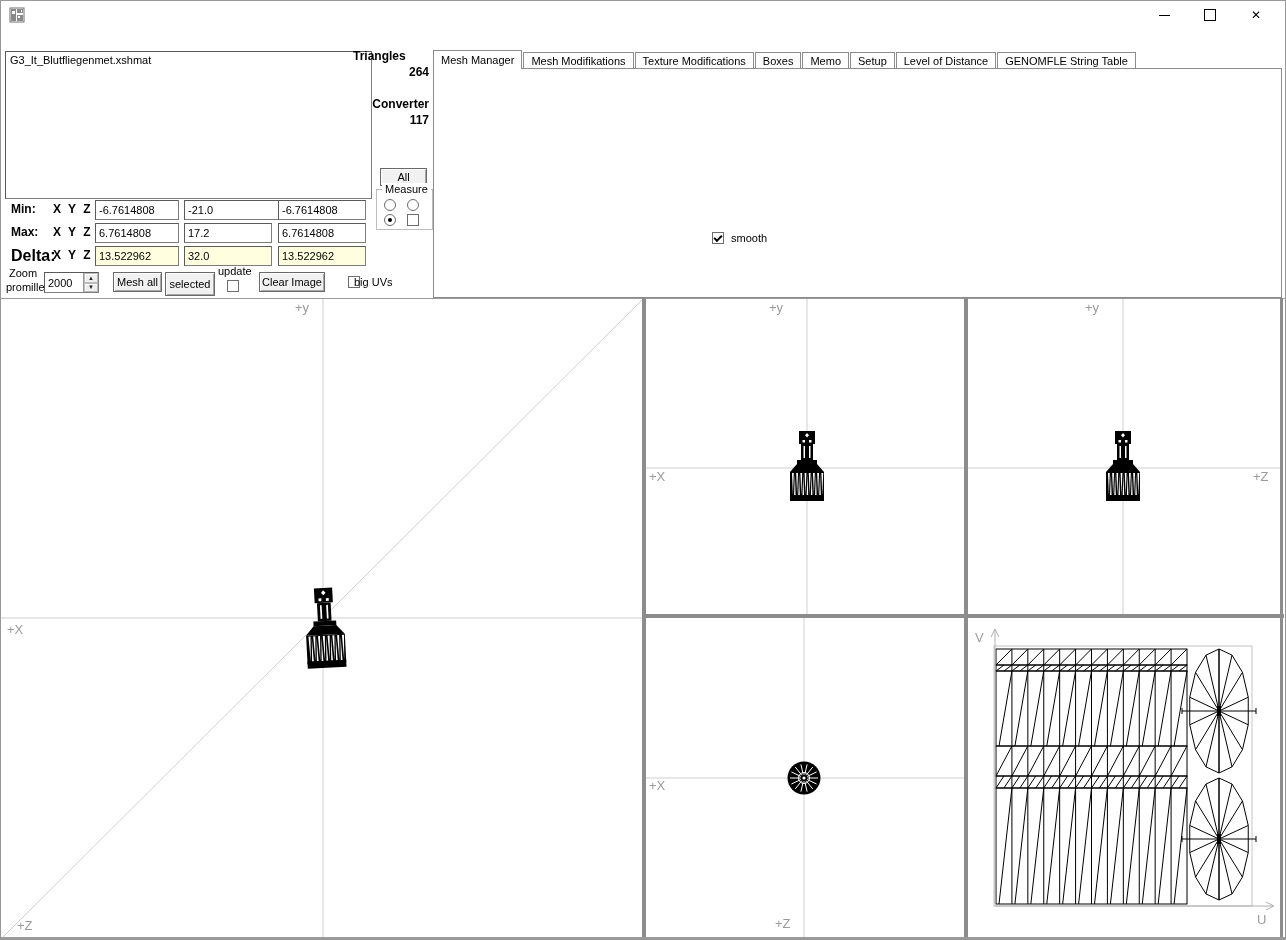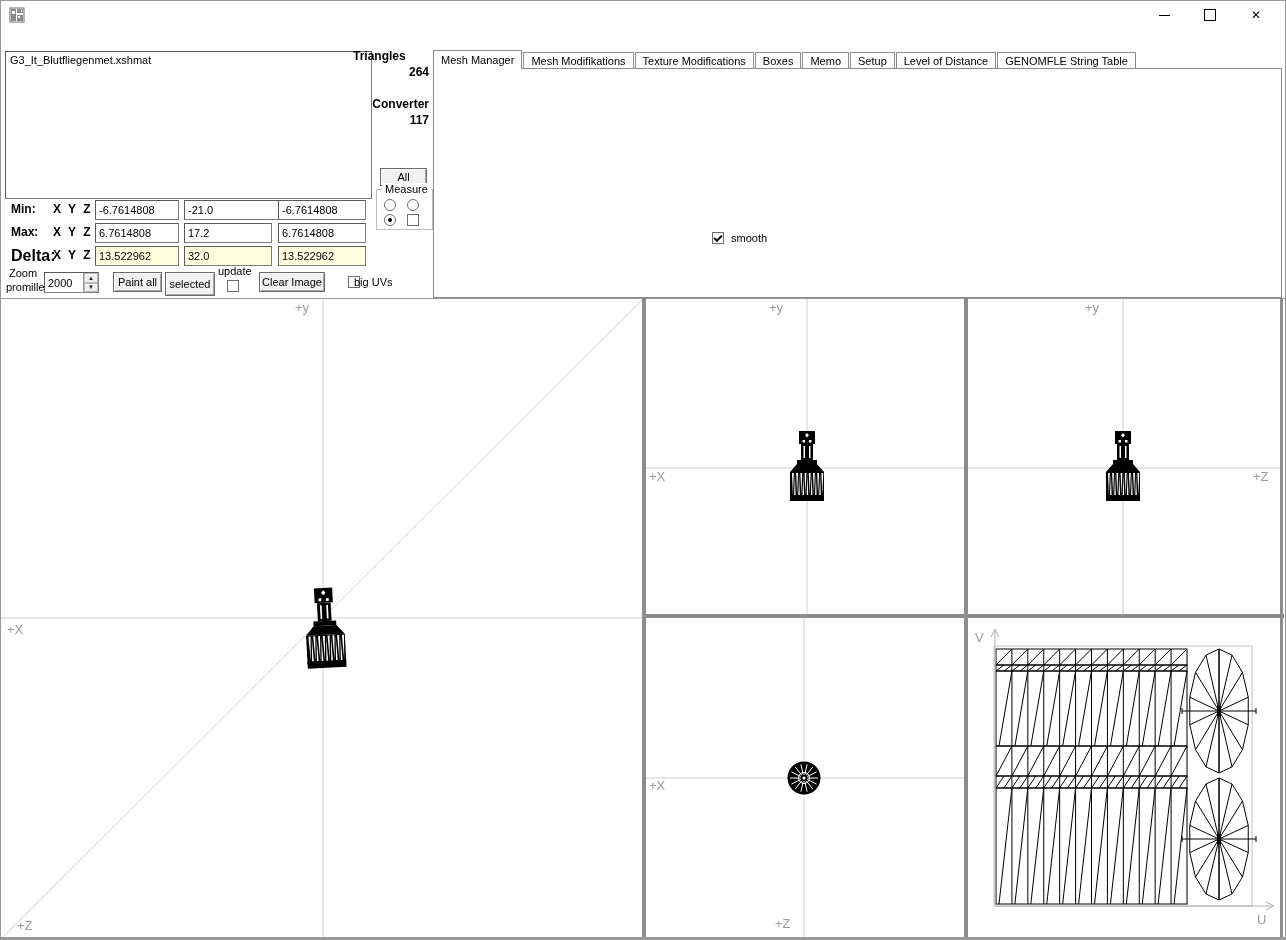--- a/index.html
+++ b/index.html
@@ -104,21 +104,21 @@
 
   <div class="lbl" style="left:8px;top:266px">Zoom</div>
   <div class="lbl" style="left:5px;top:280px">promille</div>
   <div class="spin" style="left:43px;top:271px;width:55px;height:21px">
     <div class="val">2000</div>
     <div class="btns">
         <div>▲</div>
         <div>▼</div>
       </div>
   </div>
-  <div class="btn" style="left:112px;top:271px;width:49px;height:20px">Paint all</div>
+  <div class="btn" style="left:112px;top:271px;width:49px;height:20px">Mesh all</div>
   <div class="btn" style="left:164px;top:271px;width:50px;height:24px">selected</div>
   <div class="lbl" style="left:217px;top:264px">update</div>
   <div class="cb" style="left:226px;top:279px"></div>
   <div class="btn" style="left:258px;top:271px;width:66px;height:20px">Clear Image</div>
   <div class="cb" style="left:347px;top:275px"></div>
   <div class="lbl" style="left:353px;top:275px">big UVs</div>
 
   <div id="tabstrip">
       <div class="tab active">Mesh Manager</div>
       <div class="tab">Mesh Modifikations</div>

